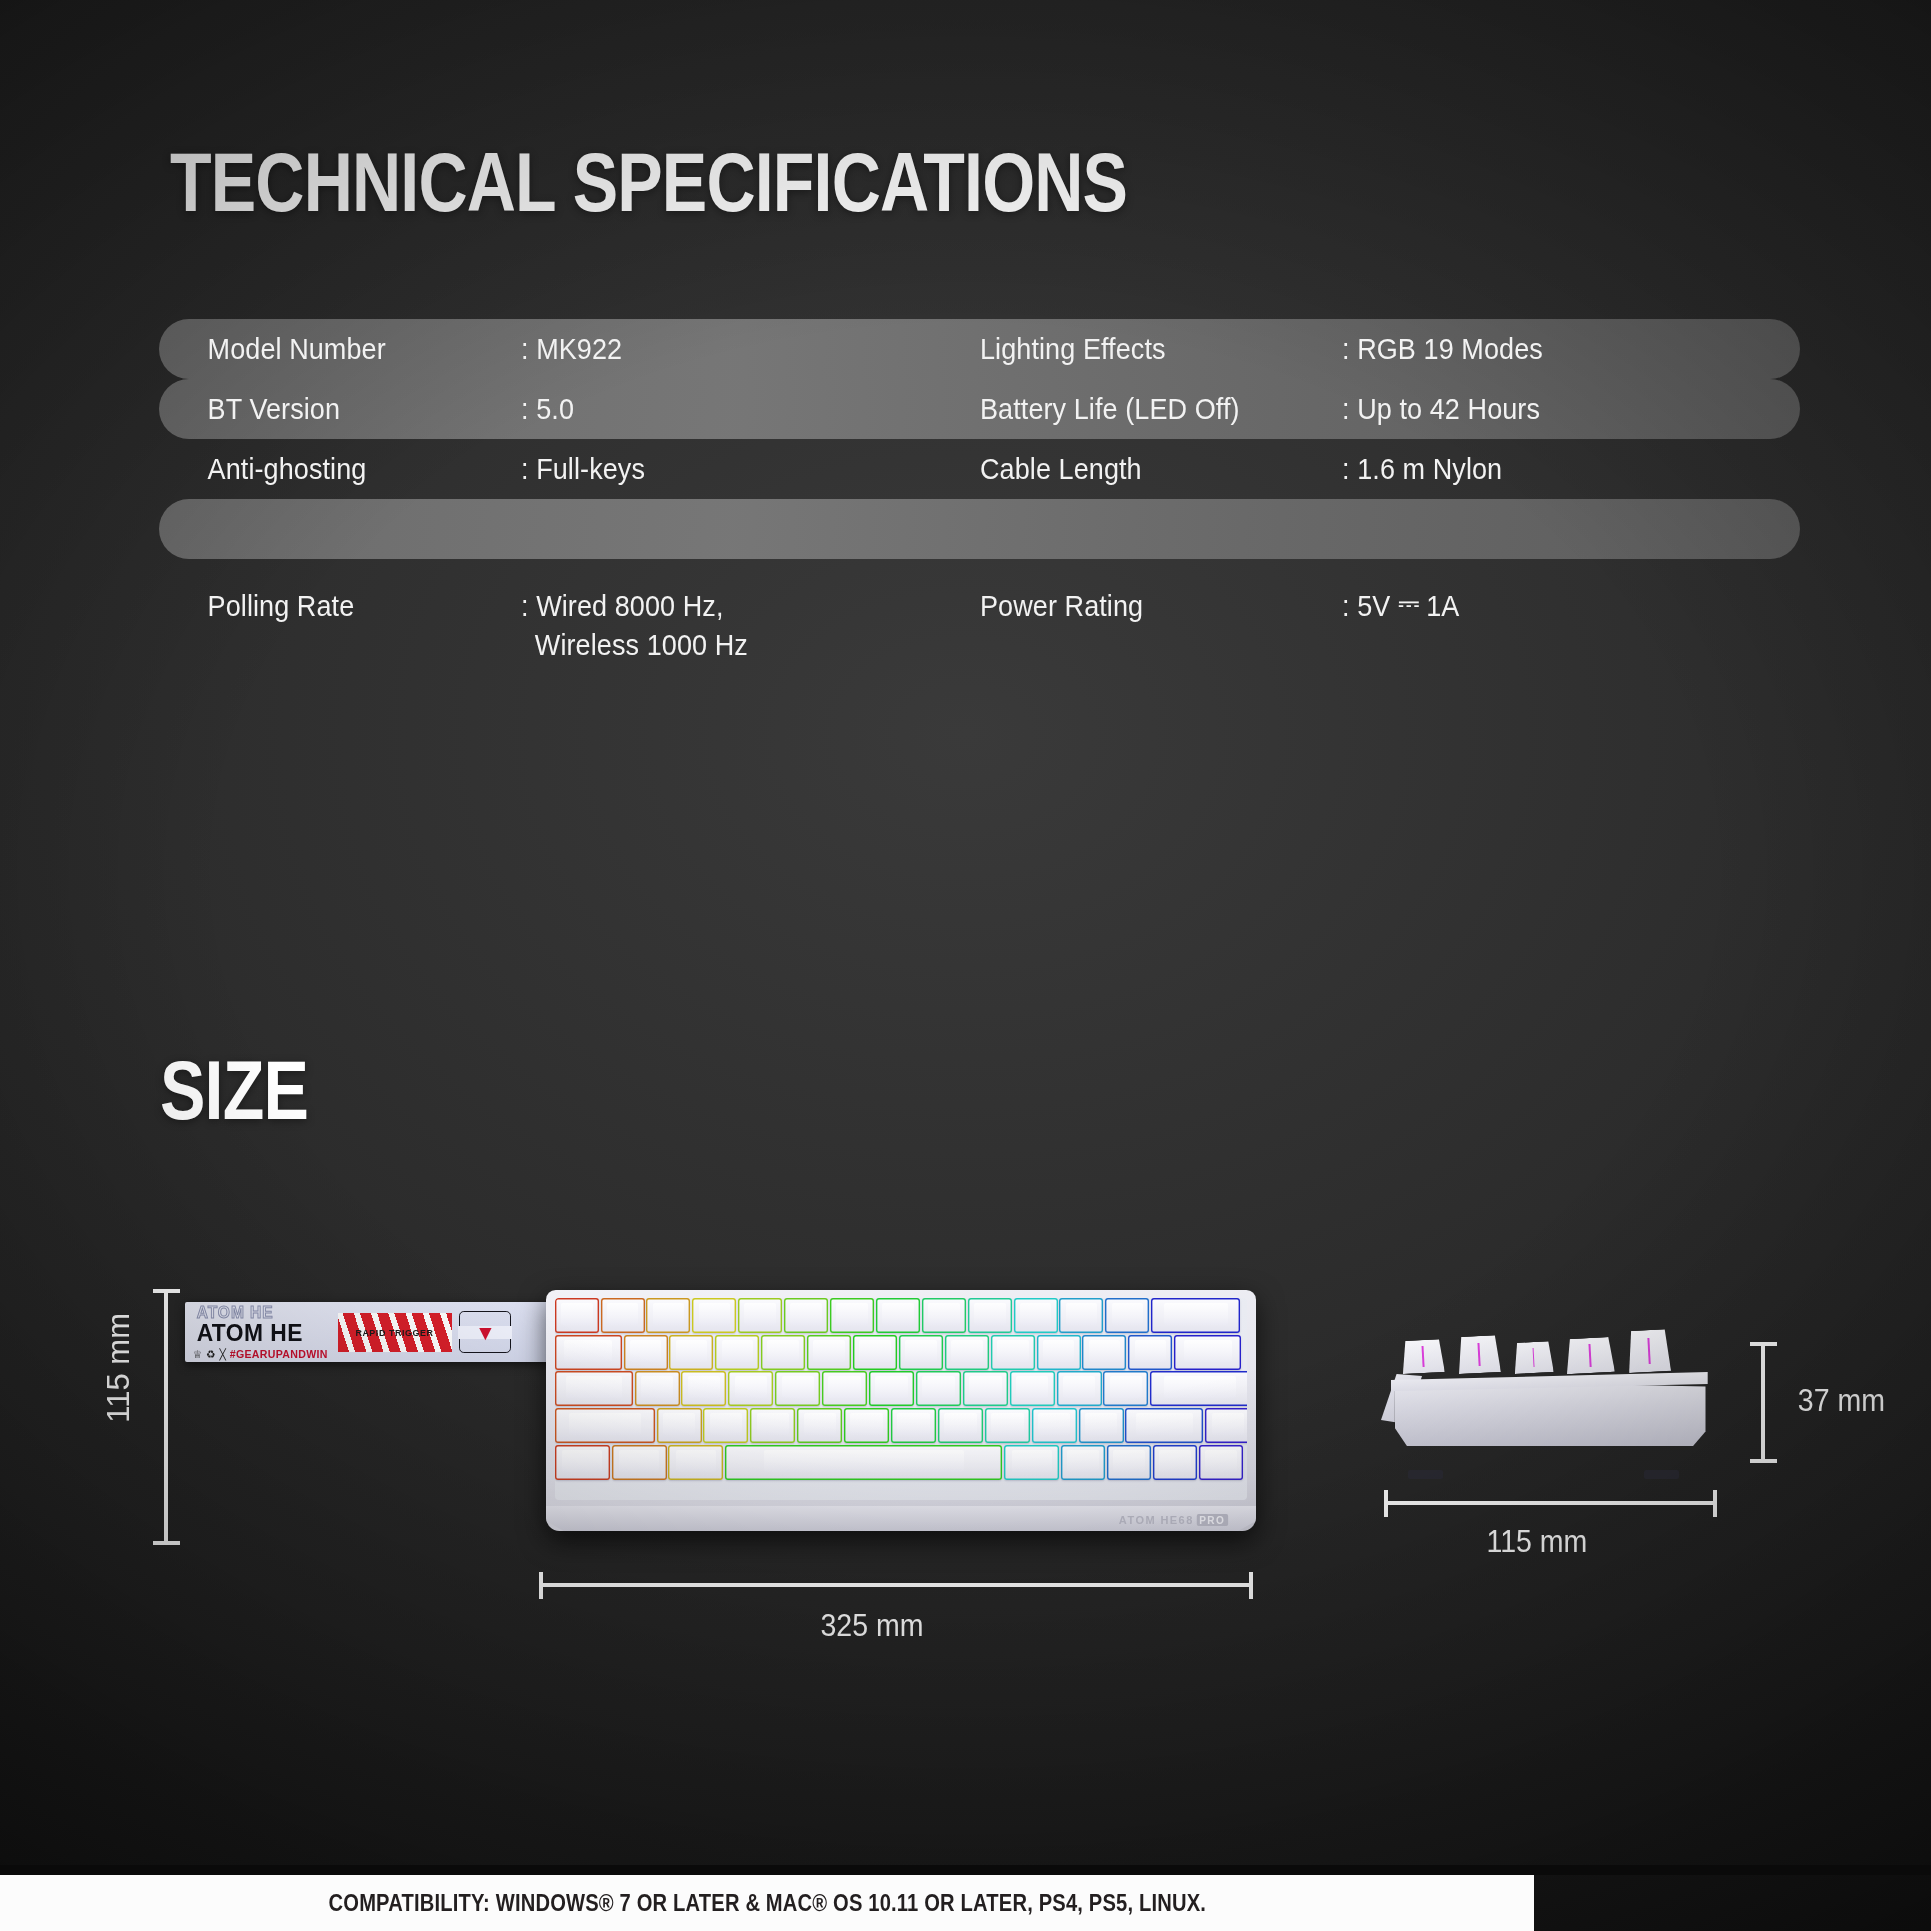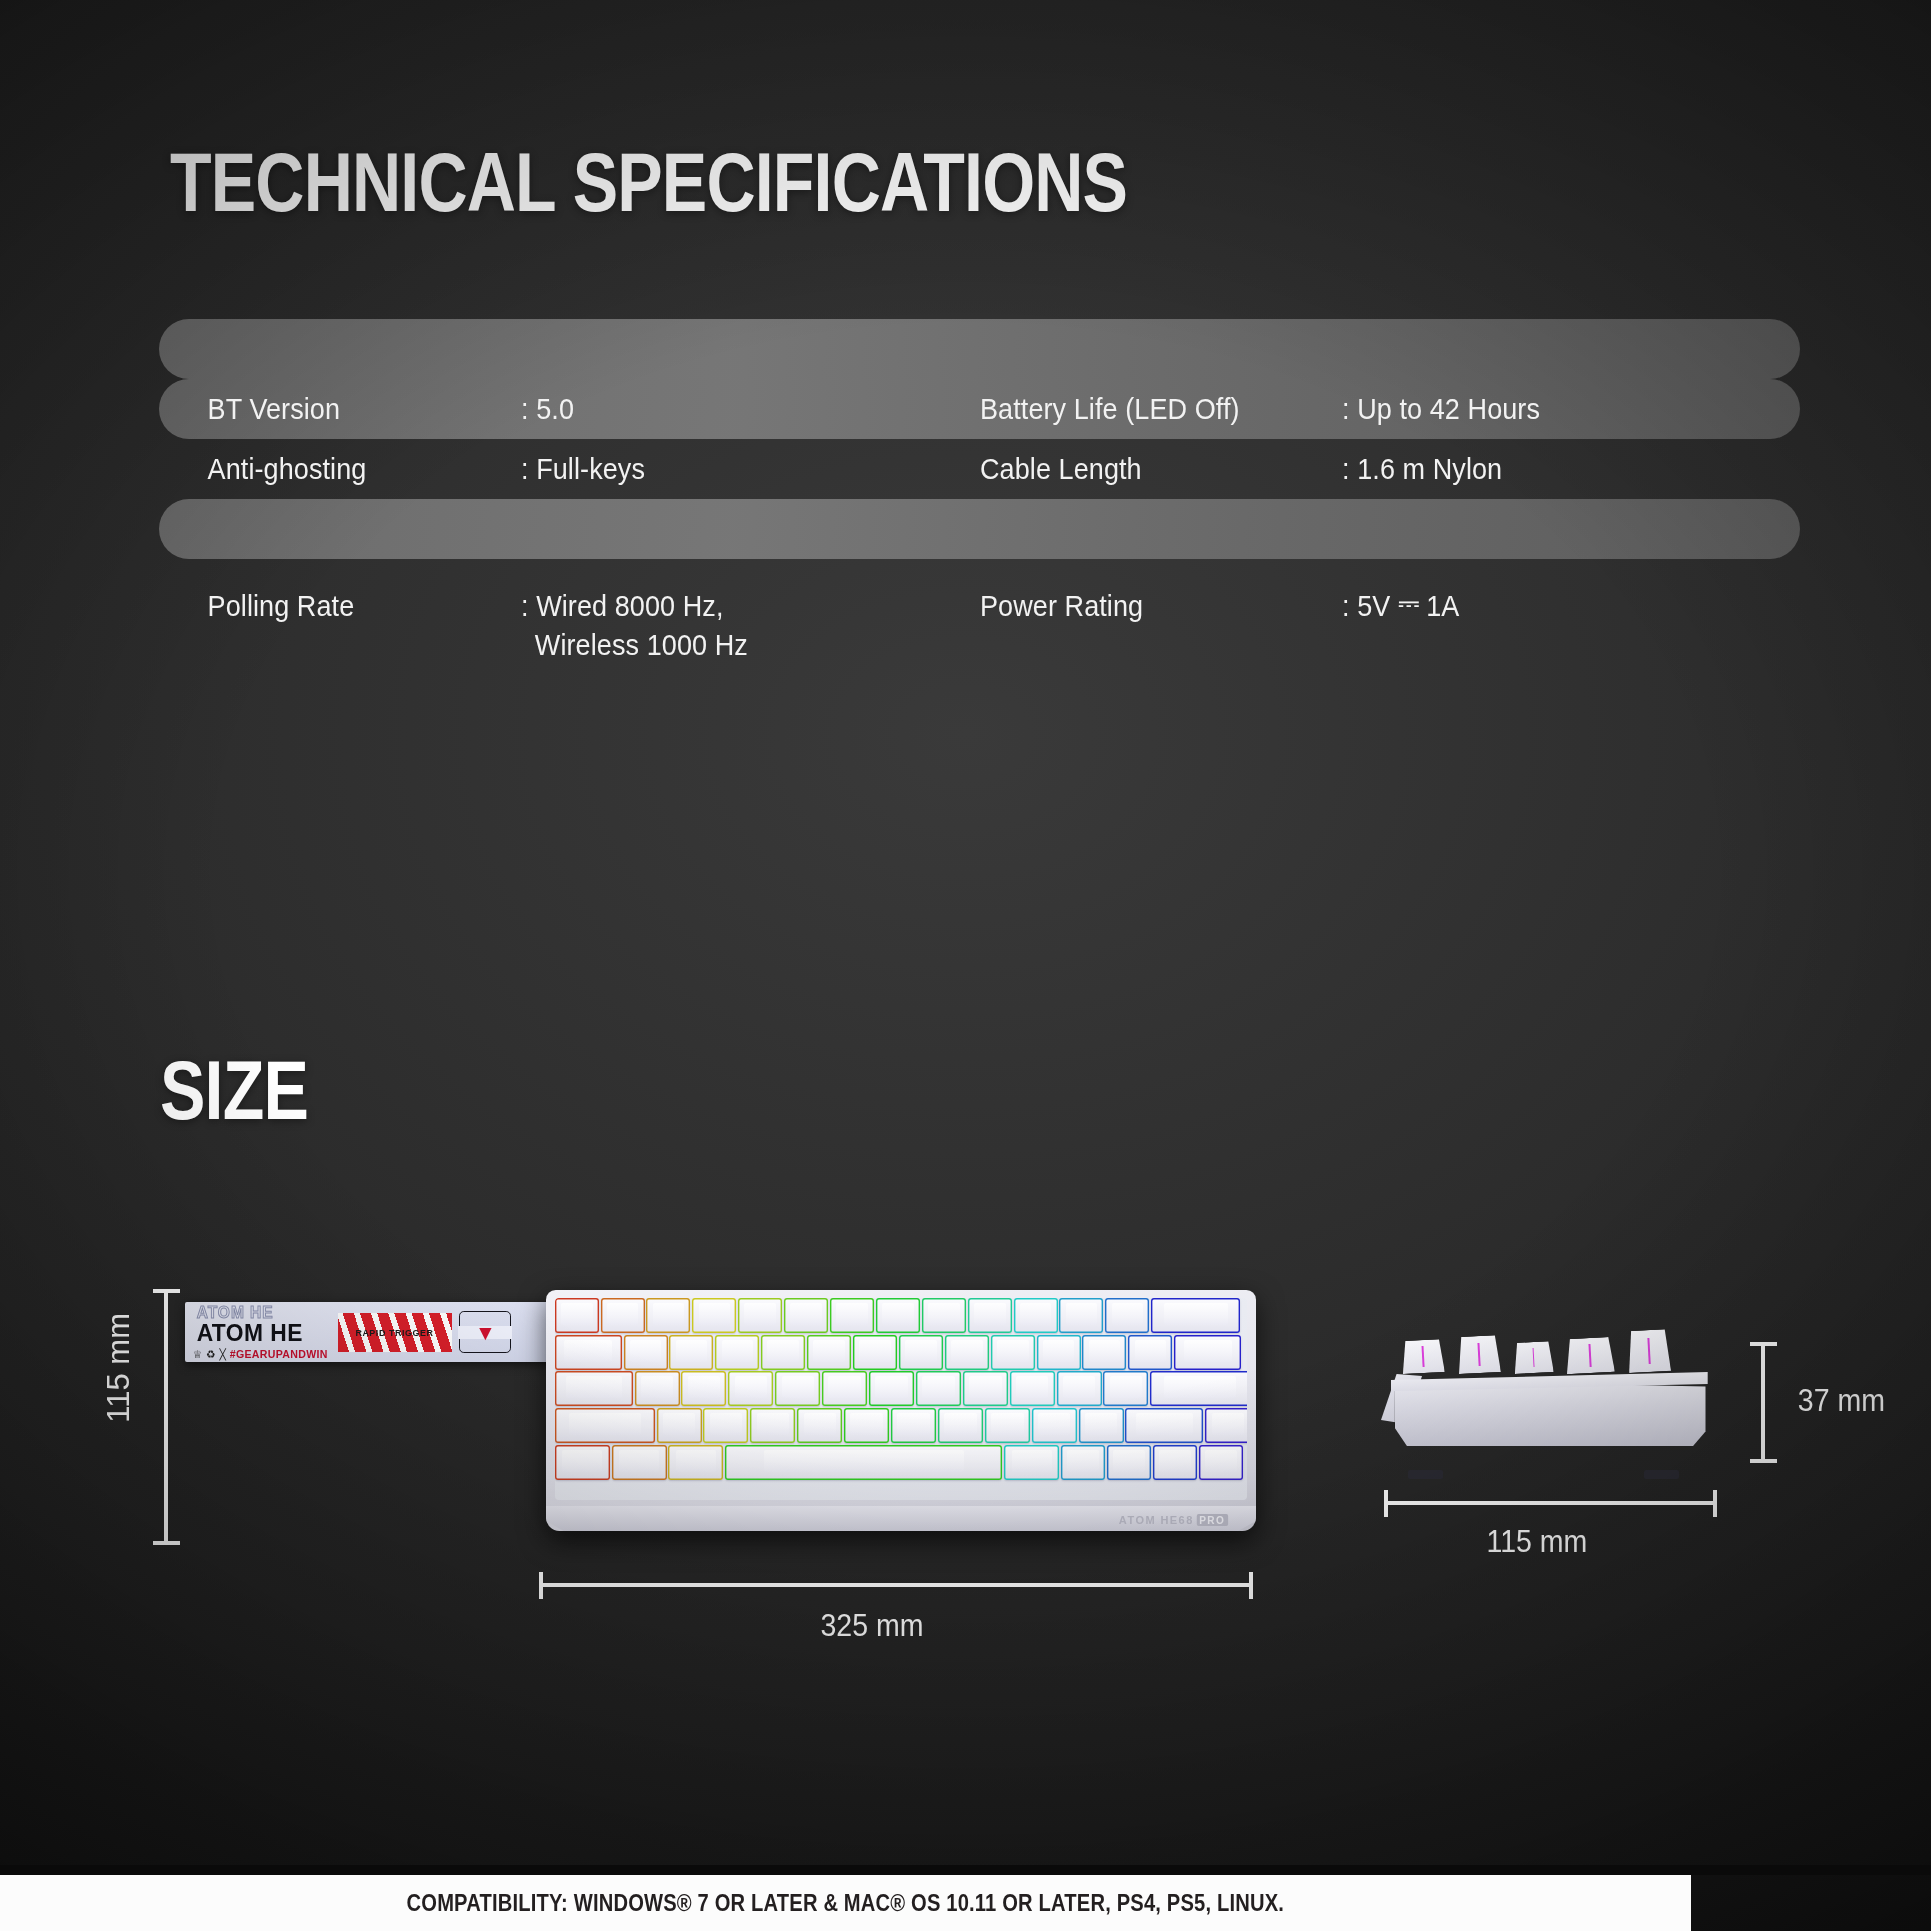--- a/index.html
+++ b/index.html
@@ -257,21 +257,21 @@
     background:linear-gradient(180deg,#fbfbff,#e9e9f2);
     box-shadow:0 1px 2.9px rgba(100,100,130,0.4);
   }
   .side-key i {
     position:absolute; left:50%; top:18%; width:1.9px; height:64%;
     background:#e040e0; transform:translateX(-50%);
   }
 
   
   #footer {
-    position:absolute; left:0; bottom:0; width:1691px; height:56px;
+    position:absolute; left:0; bottom:0; width:1534px; height:56px;
     background:#fcfcfc;
     display:flex; align-items:center; justify-content:center;
   }
   #footer span {
     font-size:24px; font-weight:700; color:#231f20;
     letter-spacing:0.2px;
     transform:scaleX(0.84);
     white-space:nowrap;
   }
   #footer-edge {
@@ -283,20 +283,26 @@
 <body>
 
 <div class="page">
 
   <h1 class="heading" id="title">TECHNICAL SPECIFICATIONS</h1>
 
   <div class="spec-table">
 
     <div class="spec-row">
       <div class="band"></div>
+      <div class="cells">
+        <div class="cell c-label">Model Number</div>
+        <div class="cell c-value">: MK922</div>
+        <div class="cell c-label2">Lighting Effects</div>
+        <div class="cell c-value2">: RGB 19 Modes</div>
+      </div>
     </div>
 
 
     <div class="spec-row">
       <div class="band"></div>
       <div class="cells">
         <div class="cell c-label">BT Version</div>
         <div class="cell c-value">: 5.0</div>
         <div class="cell c-label2">Battery Life (LED Off)</div>
         <div class="cell c-value2">: Up to 42 Hours</div>

